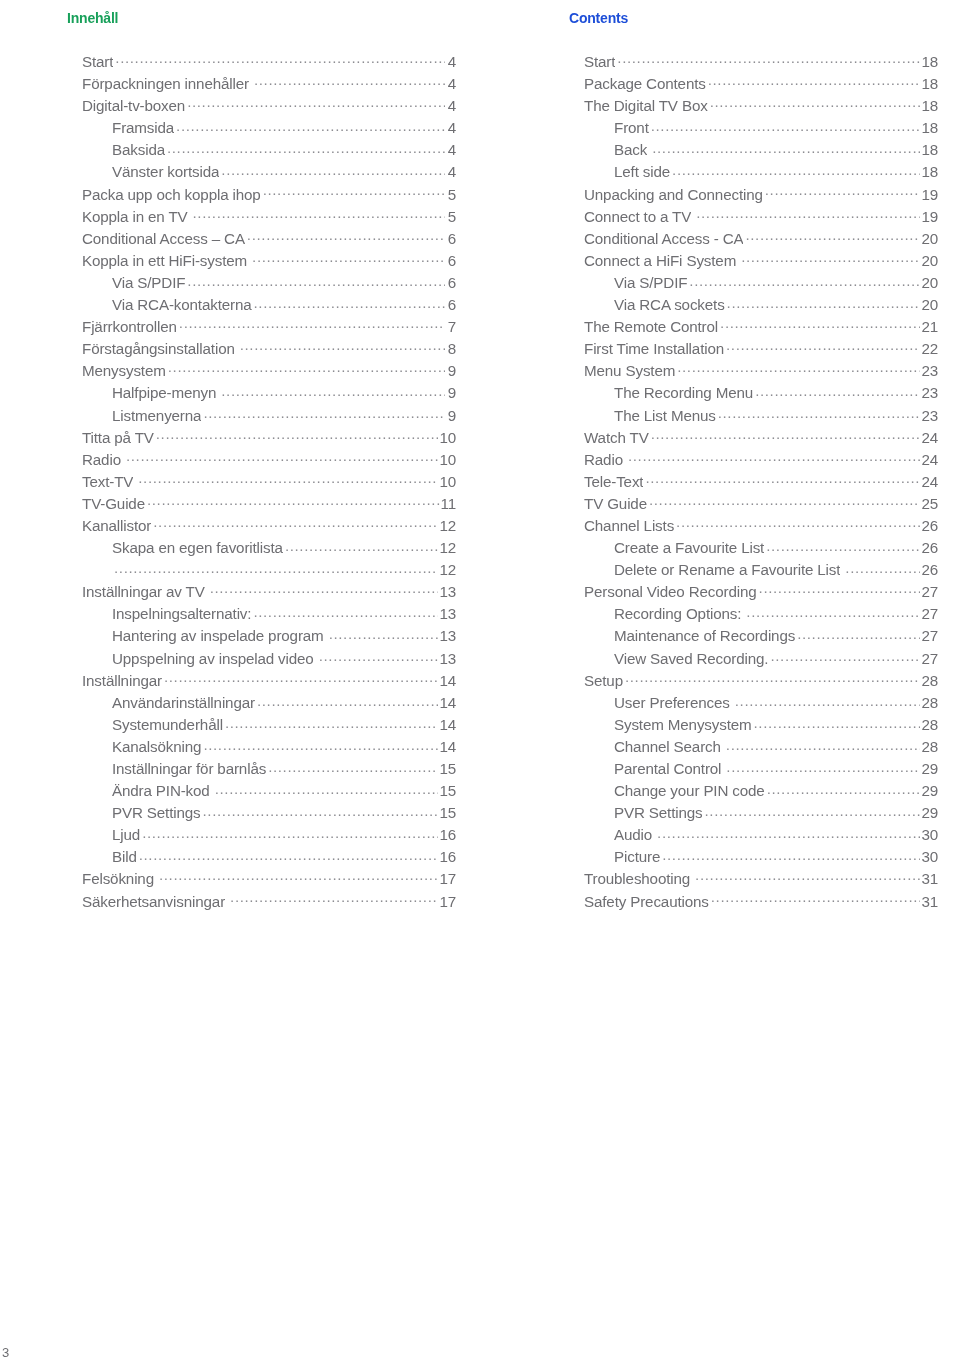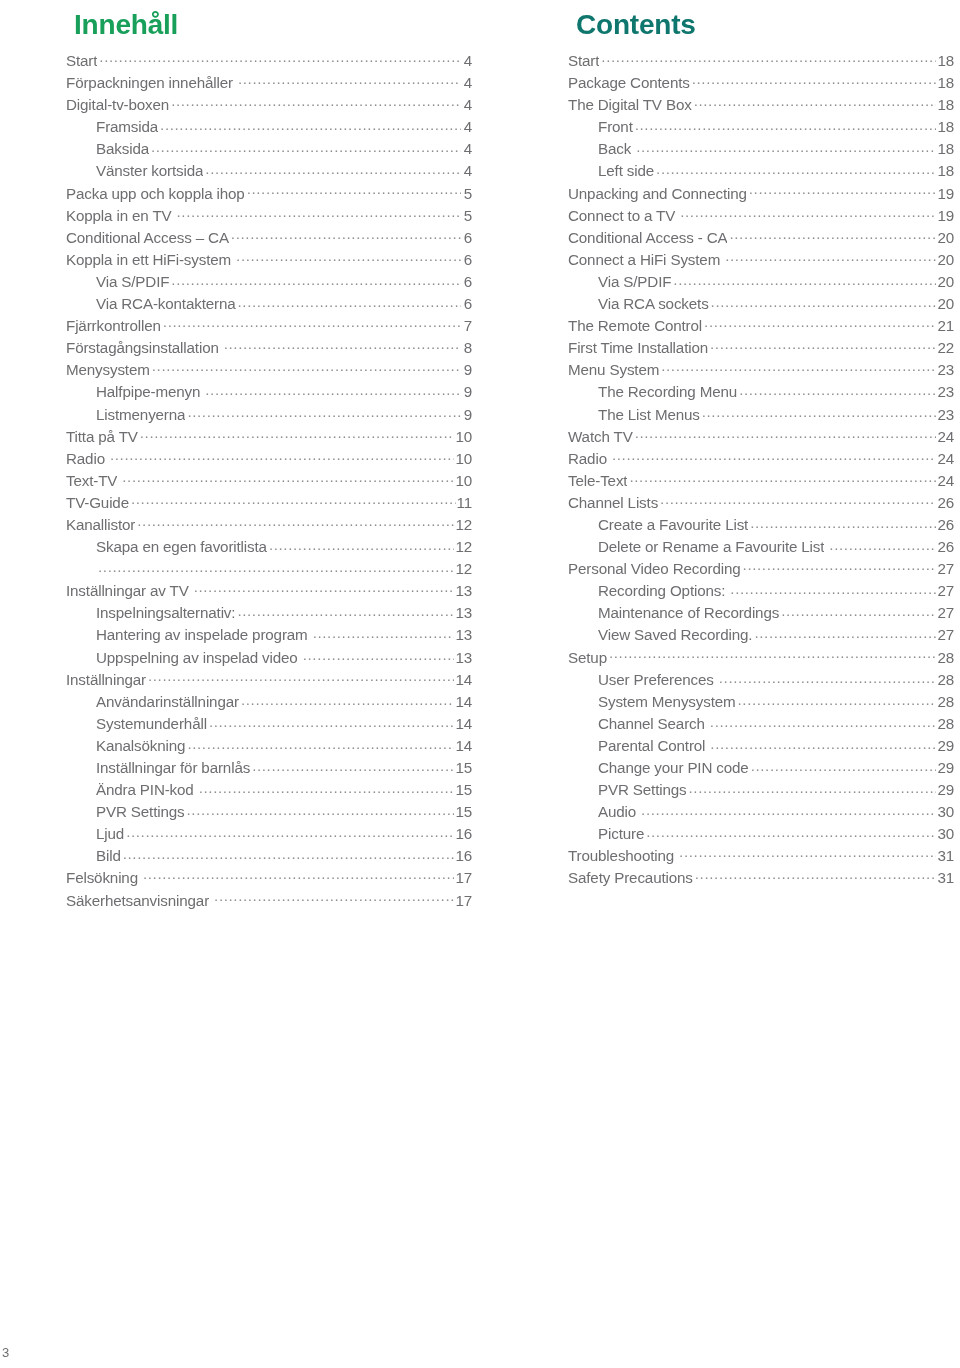--- a/index.html
+++ b/index.html
@@ -22,33 +22,33 @@
     overflow: hidden;
   }
   .col {
     position: absolute;
     top: 0;
   }
   .col-left  { left: 66px;  width: 406px; }
   .col-right { left: 568px; width: 386px; }
 
   .toc-title {
-    font-size: 28px;
+    font-size: 14px;
     font-weight: bold;
     color: #18a05a;
     letter-spacing: -0.2px;
-    margin: 8px;
+    margin: 1px;
     padding: 4px 0 0 0;
     line-height: 26px;
     height: 30px;
   }
 
   .toc-list {
     list-style: none;
-    margin: 0;
+    margin: 16px;
     padding: 0;
   }
   .toc-row {
     display: flex;
     align-items: baseline;
     font-size: 15.2px;
     line-height: 22.1px;
     color: #6e6e72;
     white-space: nowrap;
     letter-spacing: -0.15px;
@@ -295,21 +295,21 @@
         </li>
         <li class="toc-row lvl1 gap-sm">
           <span class="toc-label">Säkerhetsanvisningar</span>
           <span class="toc-dots"></span>
           <span class="toc-page">17</span>
         </li>
       </ul>
   </div>
 
   <div class="col col-right">
-    <h1 class="toc-title" style="color: #0f766e;">Contents</h1>
+    <h1 class="toc-title" style="color: #1d4ed8;">Contents</h1>
     <ul class="toc-list">
         <li class="toc-row lvl1">
           <span class="toc-label">Start</span>
           <span class="toc-dots"></span>
           <span class="toc-page">18</span>
         </li>
         <li class="toc-row lvl1">
           <span class="toc-label">Package Contents</span>
           <span class="toc-dots"></span>
           <span class="toc-page">18</span>
@@ -396,20 +396,25 @@
         </li>
         <li class="toc-row lvl1 gap-sm">
           <span class="toc-label">Radio</span>
           <span class="toc-dots"></span>
           <span class="toc-page">24</span>
         </li>
         <li class="toc-row lvl1">
           <span class="toc-label">Tele-Text</span>
           <span class="toc-dots"></span>
           <span class="toc-page">24</span>
+        </li>
+        <li class="toc-row lvl1">
+          <span class="toc-label">TV Guide</span>
+          <span class="toc-dots"></span>
+          <span class="toc-page">25</span>
         </li>
         <li class="toc-row lvl1">
           <span class="toc-label">Channel Lists</span>
           <span class="toc-dots"></span>
           <span class="toc-page">26</span>
         </li>
         <li class="toc-row lvl2">
           <span class="toc-label">Create a Favourite List</span>
           <span class="toc-dots"></span>
           <span class="toc-page">26</span>

